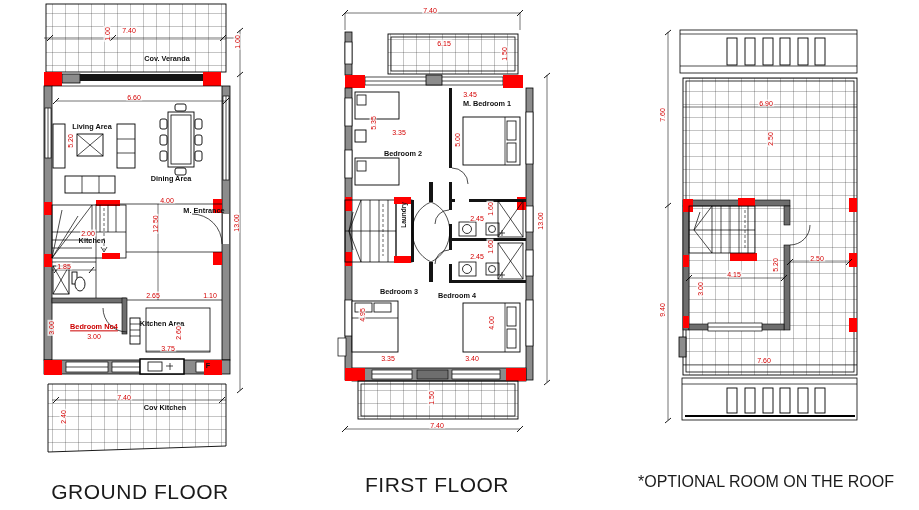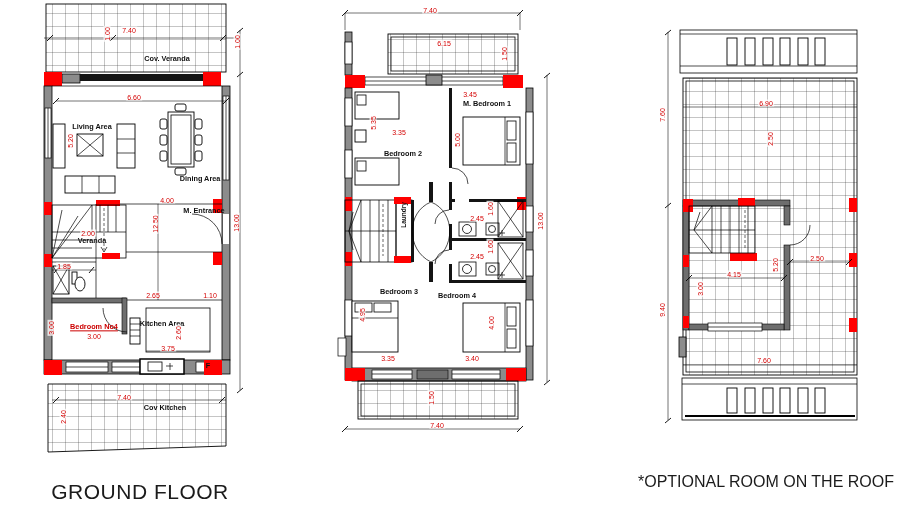--- a/index.html
+++ b/index.html
@@ -332,27 +332,27 @@
   </g>
 </svg>
 
   <span class="lbl dim" style="left:129px;top:30px">7.40</span>
   <span class="lbl dim dimv" style="left:107px;top:34px">1.00</span>
   <span class="lbl dim dimv" style="left:237px;top:42px">1.00</span>
   <span class="lbl room" style="left:167px;top:59px">Cov. Veranda</span>
   <span class="lbl dim" style="left:134px;top:97px">6.60</span>
   <span class="lbl dim dimv" style="left:70px;top:141px">5.20</span>
   <span class="lbl room" style="left:92px;top:127px">Living Area</span>
-  <span class="lbl room" style="left:200px;top:179px">Dining Area</span>
+  <span class="lbl room" style="left:171px;top:179px">Dining Area</span>
   <span class="lbl dim" style="left:167px;top:200px">4.00</span>
   <span class="lbl room" style="left:204px;top:211px">M. Entrance</span>
   <span class="lbl dim dimv" style="left:155px;top:224px">12.50</span>
   <span class="lbl dim dimv" style="left:236px;top:223px">13.00</span>
   <span class="lbl dim" style="left:88px;top:233px">2.00</span>
-  <span class="lbl room" style="left:92px;top:241px">Veranda</span>
+  <span class="lbl room" style="left:92px;top:241px">Kitchen</span>
   <span class="lbl dim" style="left:64px;top:266px">1.85</span>
   <span class="lbl dim" style="left:153px;top:295px">2.65</span>
   <span class="lbl dim" style="left:210px;top:295px">1.10</span>
   <span class="lbl room redroom" style="left:94px;top:327px">Bedroom No4</span>
   <span class="lbl dim" style="left:94px;top:336px">3.00</span>
   <span class="lbl dim dimv" style="left:51px;top:328px">3.00</span>
   <span class="lbl room" style="left:162px;top:324px">Kitchen Area</span>
   <span class="lbl dim dimv" style="left:178px;top:333px">2.60</span>
   <span class="lbl dim" style="left:168px;top:348px">3.75</span>
   <span class="lbl room" style="left:208px;top:366px">F</span>
@@ -377,20 +377,21 @@
   <span class="lbl dim dimv" style="left:490px;top:247px">1.60</span>
   <span class="lbl dim dimv" style="left:540px;top:221px">13.00</span>
   <span class="lbl room" style="left:399px;top:292px">Bedroom 3</span>
   <span class="lbl dim dimv" style="left:362px;top:315px">4.95</span>
   <span class="lbl room" style="left:457px;top:296px">Bedroom 4</span>
   <span class="lbl dim dimv" style="left:491px;top:323px">4.00</span>
   <span class="lbl dim" style="left:388px;top:358px">3.35</span>
   <span class="lbl dim" style="left:472px;top:358px">3.40</span>
   <span class="lbl dim dimv" style="left:431px;top:398px">1.50</span>
   <span class="lbl dim" style="left:437px;top:425px">7.40</span>
+  <span class="lbl title" style="left:437px;top:484px">FIRST FLOOR</span>
 
   <span class="lbl dim dimv" style="left:662px;top:115px">7.60</span>
   <span class="lbl dim dimv" style="left:662px;top:310px">9.40</span>
   <span class="lbl dim" style="left:766px;top:103px">6.90</span>
   <span class="lbl dim dimv" style="left:770px;top:139px">2.50</span>
   <span class="lbl dim" style="left:734px;top:274px">4.15</span>
   <span class="lbl dim dimv" style="left:700px;top:289px">3.00</span>
   <span class="lbl dim dimv" style="left:775px;top:265px">5.20</span>
   <span class="lbl dim" style="left:817px;top:258px">2.50</span>
   <span class="lbl dim" style="left:764px;top:360px">7.60</span>

